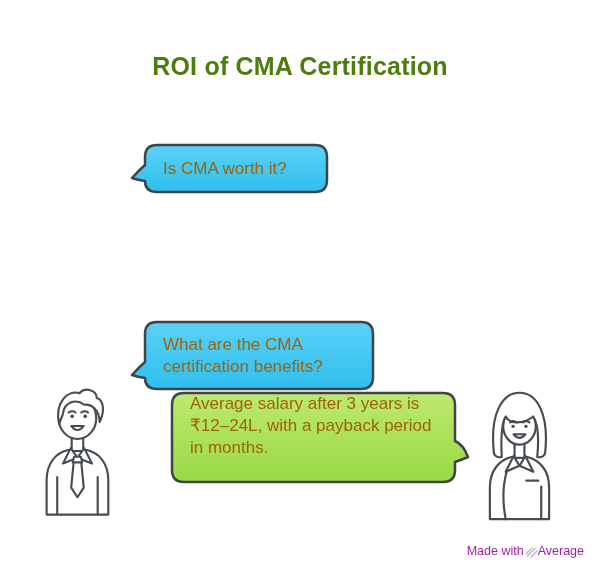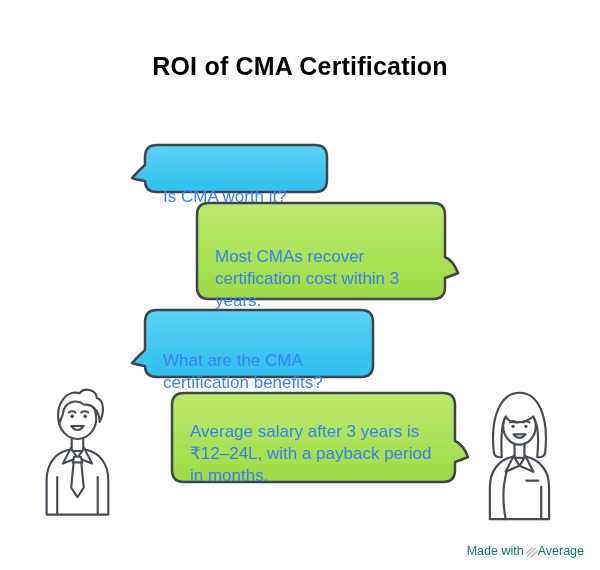--- a/index.html
+++ b/index.html
@@ -2,45 +2,45 @@
 <html><head>
 <meta charset="utf-8">
 <style>
   html,body{margin:0;padding:0;background:#ffffff;}
   .canvas{
     position:relative;width:600px;height:570px;overflow:hidden;background:#ffffff;
     font-family:"Liberation Sans","DejaVu Sans",sans-serif;
   }
   .title{
     position:absolute;left:0;top:52px;width:600px;margin:0;
-    text-align:center;font-size:25px;font-weight:700;color:#000000;letter-spacing:.2px;
+    text-align:center;font-size:25px;font-weight:700;color:#4d7c0f;letter-spacing:.2px;
   }
   .bubble{position:absolute;}
   .bubble svg{position:absolute;left:0;top:0;overflow:visible;display:block;}
   .bubble .txt{
     position:relative;z-index:2;box-sizing:border-box;width:100%;height:100%;
     display:flex;flex-direction:column;justify-content:center;
-    padding:4px 18px;font-size:17px;line-height:22px;color:#3b82f6;margin-top:28px;
+    padding:4px 18px;font-size:17px;line-height:22px;color:#a16207;
   }
   .bubble-path{stroke:#3f444a;stroke-width:2.5;stroke-linejoin:round;}
   .q1{left:145px;top:145px;width:182px;height:47px;}
   .a1{left:197px;top:203px;width:248px;height:96px;}
-  .q2{left:145px;top:310px;width:228px;height:67px;}
+  .q2{left:145px;top:322px;width:228px;height:67px;}
   .a2{left:172px;top:393px;width:283px;height:66px;}
   .figure{position:absolute;}
   .figure path,.figure ellipse,.figure line{
     stroke:#474c52;stroke-width:2.2;stroke-linecap:round;stroke-linejoin:round;fill:none;
   }
   .figure .fillw{fill:#ffffff;}
   .figure .dot{fill:#474c52;stroke:none;}
   .man{left:37px;top:383px;}
   .woman{left:480px;top:386px;}
   .watermark{
     position:absolute;right:16px;bottom:12px;display:flex;align-items:center;gap:0;
-    font-size:12.5px;color:#0f766e;cursor:pointer;text-decoration:none;
+    font-size:12.5px;color:#a21caf;cursor:pointer;text-decoration:none;
   }
   .watermark svg{display:block;}
   .defs-holder{position:absolute;width:0;height:0;overflow:hidden;}
 </style>
 </head>
 <body>
 
 <div class="canvas">
 
   <svg class="defs-holder" aria-hidden="true">
@@ -59,27 +59,20 @@
   <h1 class="title">ROI of CMA Certification</h1>
 
   <div class="bubble q1">
     <svg width="182" height="47" viewBox="0 0 182 47">
       <path class="bubble-path" fill="url(#gradBlue)" d="M12,0 L170,0 Q182,0 182,12 L182,35 Q182,47 170,47 L12,47 Q0,47 0,36
            C-4,35.5 -9,34.5 -13,33 C-8.5,28 -4,23.5 0,20 L0,12 Q0,0 12,0 Z"></path>
     </svg>
     <div class="txt">Is CMA worth it?</div>
   </div>
 
-  <div class="bubble a1">
-    <svg width="248" height="96" viewBox="0 0 248 96">
-      <path class="bubble-path" fill="url(#gradGreen)" d="M12,0 L236,0 Q248,0 248,12 L248,54 C253,56 258,62 261,70
-           C256.5,72 252.5,73.5 248,75 L248,84 Q248,96 236,96 L12,96 Q0,96 0,84 L0,12 Q0,0 12,0 Z"></path>
-    </svg>
-    <div class="txt">Most CMAs recover certification cost within 3 years.</div>
-  </div>
 
   <div class="bubble q2">
     <svg width="228" height="67" viewBox="0 0 228 67">
       <path class="bubble-path" fill="url(#gradBlue)" d="M12,0 L216,0 Q228,0 228,12 L228,55 Q228,67 216,67 L12,67 Q0,67 0,56
            C-4,55.5 -9,54.5 -13,53 C-8.5,48 -4,43.5 0,40 L0,12 Q0,0 12,0 Z"></path>
     </svg>
     <div class="txt">What are the CMA certification benefits?</div>
   </div>
 
   <div class="bubble a2">

